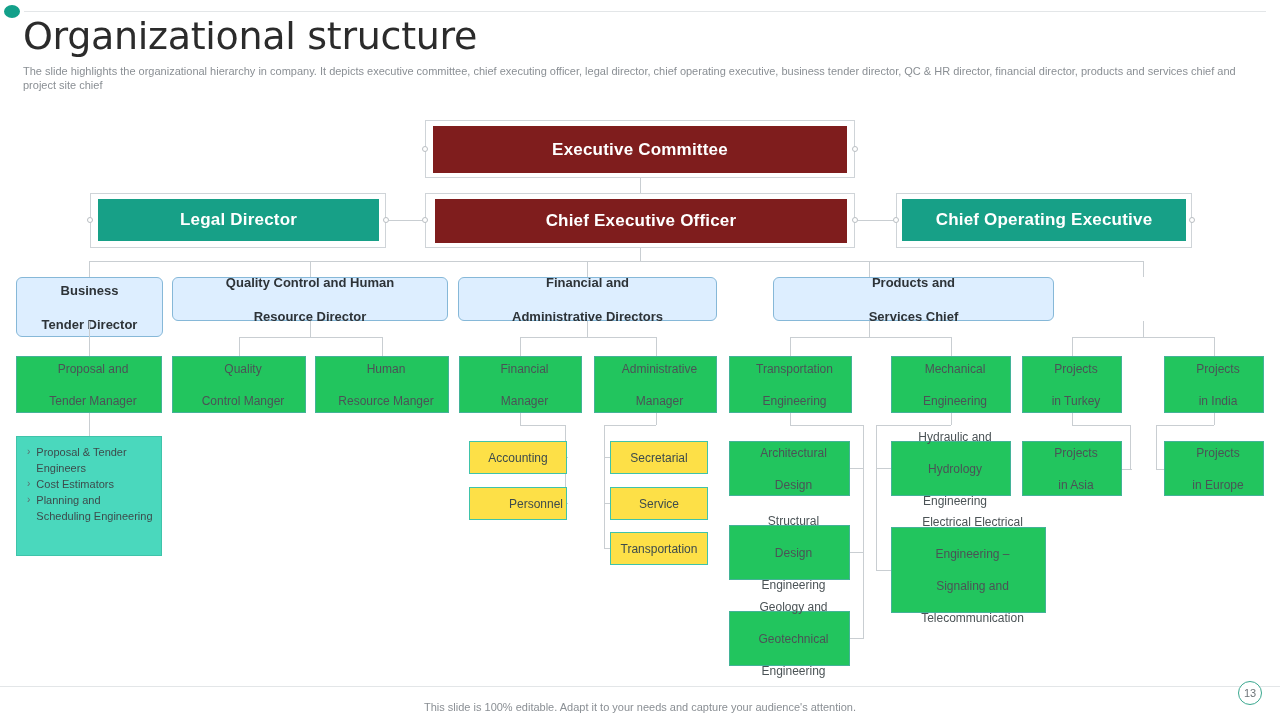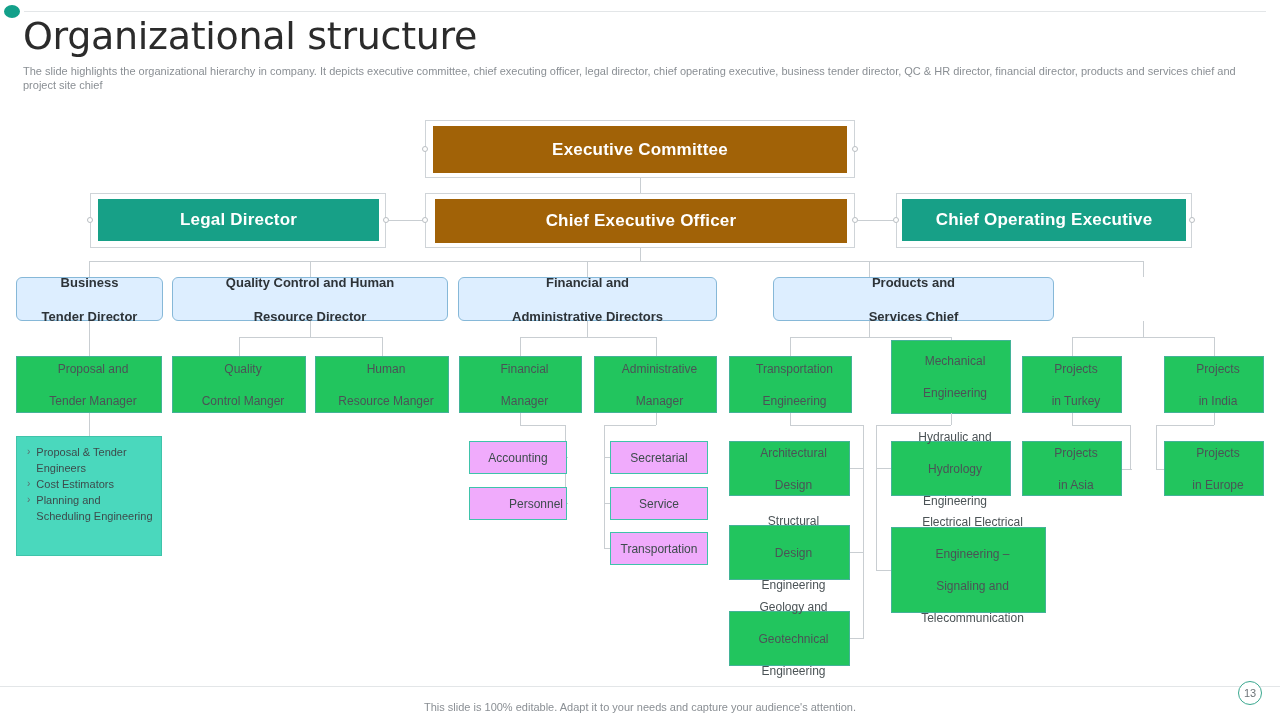--- a/index.html
+++ b/index.html
@@ -23,40 +23,40 @@
   .subtitle {
     position: absolute; left: 23px; top: 64px; width: 1234px;
     font-size: 11px; color: #8a8f94; line-height: 14px;
   }
 
   
   .box { position: absolute; display: flex; align-items: center; justify-content: center; text-align: center; }
   .box span { display: block; width: 100%; }
 
   .lvl-blue {
-    background: #a16207; color: #ffffff;
+    background: #7f1d1d; color: #ffffff;
     font-size: 17px; font-weight: bold; letter-spacing: .2px;
   }
   .lvl-green {
     background: #17a087; color: #ffffff;
     font-size: 17px; font-weight: bold; letter-spacing: .2px;
   }
   
   .frame { position: absolute; border: 1px solid #cfd4d8; background: transparent; }
 
   .lvl-lightblue {
     background: #ddeeff; border: 1px solid #86b8d8; border-radius: 6px;
     color: #2d3338; font-size: 13px; font-weight: bold; line-height: 17px;
   }
   .lvl-mint {
     background: #22c55e; border: 1px solid #43b397;
     color: #4b5356; font-size: 12px; line-height: 16px; font-weight: 400; padding-left: 8px;
   }
   .lvl-teal {
-    background: #f0abfc; border: 1px solid #3fc3aa;
+    background: #fde047; border: 1px solid #3fc3aa;
     color: #3d4b4c; font-size: 12px; line-height: 16px; font-weight: 400;
   }
   .lvl-teal-list {
     background: #4ad8bd; border: 1px solid #3fc3aa;
     color: #3d4b4c; font-size: 11px; line-height: 16px;
     display: block; padding: 7px 6px 7px 10px; text-align: left;
   }
   .bullet-row { display: flex; gap: 6px; align-items: flex-start; }
   .bullet-row .chev { color: #5c6a6c; font-size: 10px; line-height: 16px; }
   .bullet-row .btxt { flex: 1; }
@@ -128,21 +128,21 @@
   <div class="box lvl-green" style="left:98px; top:199px; width:281px; height:42px;">
     <span>Legal Director</span>
   </div>
   <div class="box lvl-blue" style="left:435px; top:199px; width:412px; height:44px;">
     <span>Chief Executive Officer</span>
   </div>
   <div class="box lvl-green" style="left:902px; top:199px; width:284px; height:42px;">
     <span>Chief Operating Executive</span>
   </div>
 
-  <div class="box lvl-lightblue" style="left:16px; top:277px; width:147px; height:44px;">
+  <div class="box lvl-lightblue" style="left:16px; top:277px; width:147px; height:60px;">
     <span>
       <span>Business</span><br>
       <span>Tender Director</span>
     </span>
   </div>
   <div class="box lvl-lightblue" style="left:172px; top:277px; width:276px; height:44px;">
     <span>
       <span>Quality Control and Human</span><br>
       <span>Resource Director</span>
     </span>
@@ -211,21 +211,21 @@
       <span>Administrative</span><br>
       <span>Manager</span>
     </span>
   </div>
   <div class="box lvl-mint" style="left:729px; top:356px; width:123px; height:57px;">
     <span>
       <span>Transportation</span><br>
       <span>Engineering</span>
     </span>
   </div>
-  <div class="box lvl-mint" style="left:891px; top:340px; width:120px; height:74px;">
+  <div class="box lvl-mint" style="left:891px; top:356px; width:120px; height:57px;">
     <span>
       <span>Mechanical</span><br>
       <span>Engineering</span>
     </span>
   </div>
   <div class="box lvl-mint" style="left:1022px; top:356px; width:100px; height:57px;">
     <span>
       <span>Projects</span><br>
       <span>in Turkey</span>
     </span>

